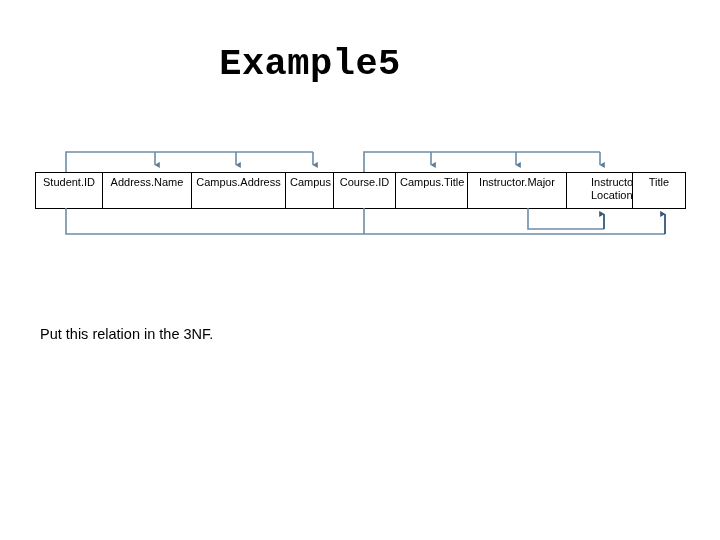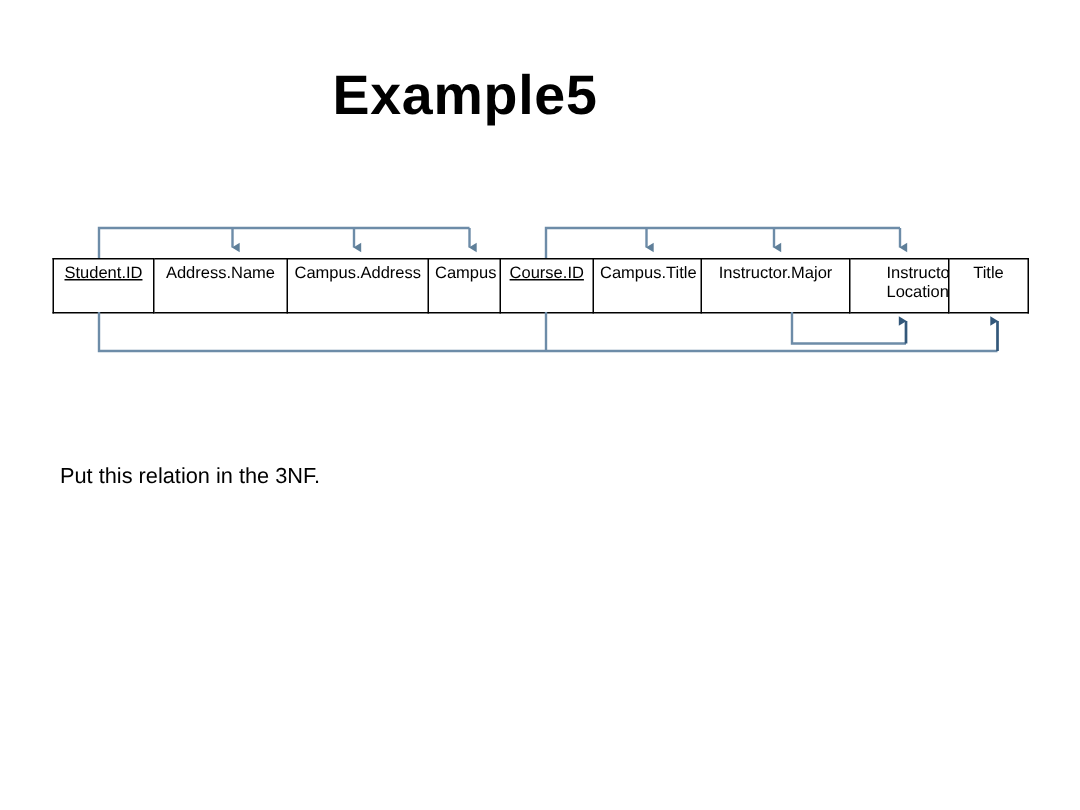--- a/index.html
+++ b/index.html
@@ -29,20 +29,21 @@
     left: 0;
     top: 42px;
     width: 620px;
     text-align: center;
     font-size: 37px;
     font-weight: bold;
     letter-spacing: 0.5px;
     color: #000000;
     line-height: 44px;
     white-space: nowrap;
+    font-family: Liberation Mono, monospace;
   }
 
   
   #relation-table {
     position: absolute;
     left: 35px;
     top: 172px;
     width: 650px;
     border-collapse: collapse;
     table-layout: fixed;
@@ -61,38 +62,37 @@
     overflow: hidden;
   }
   #relation-table td.attr-left {
     text-align: left;
     padding-left: 24px;
   }
   #relation-table td .attr-text {
     display: inline-block;
   }
   #relation-table td.key .attr-text {
-    text-decoration: underline;
   }
 
   
   #fd-overlay {
     position: absolute;
     left: 0;
     top: 0;
     width: 720px;
     height: 540px;
     pointer-events: none;
   }
 
   
   #instruction {
     position: absolute;
     left: 40px;
-    top: 308px;
+    top: 324px;
     font-size: 14.5px;
     line-height: 20px;
     color: #000000;
     white-space: nowrap;
   }
 </style>
 </head>
 <body>
 
 <div id="slide">

